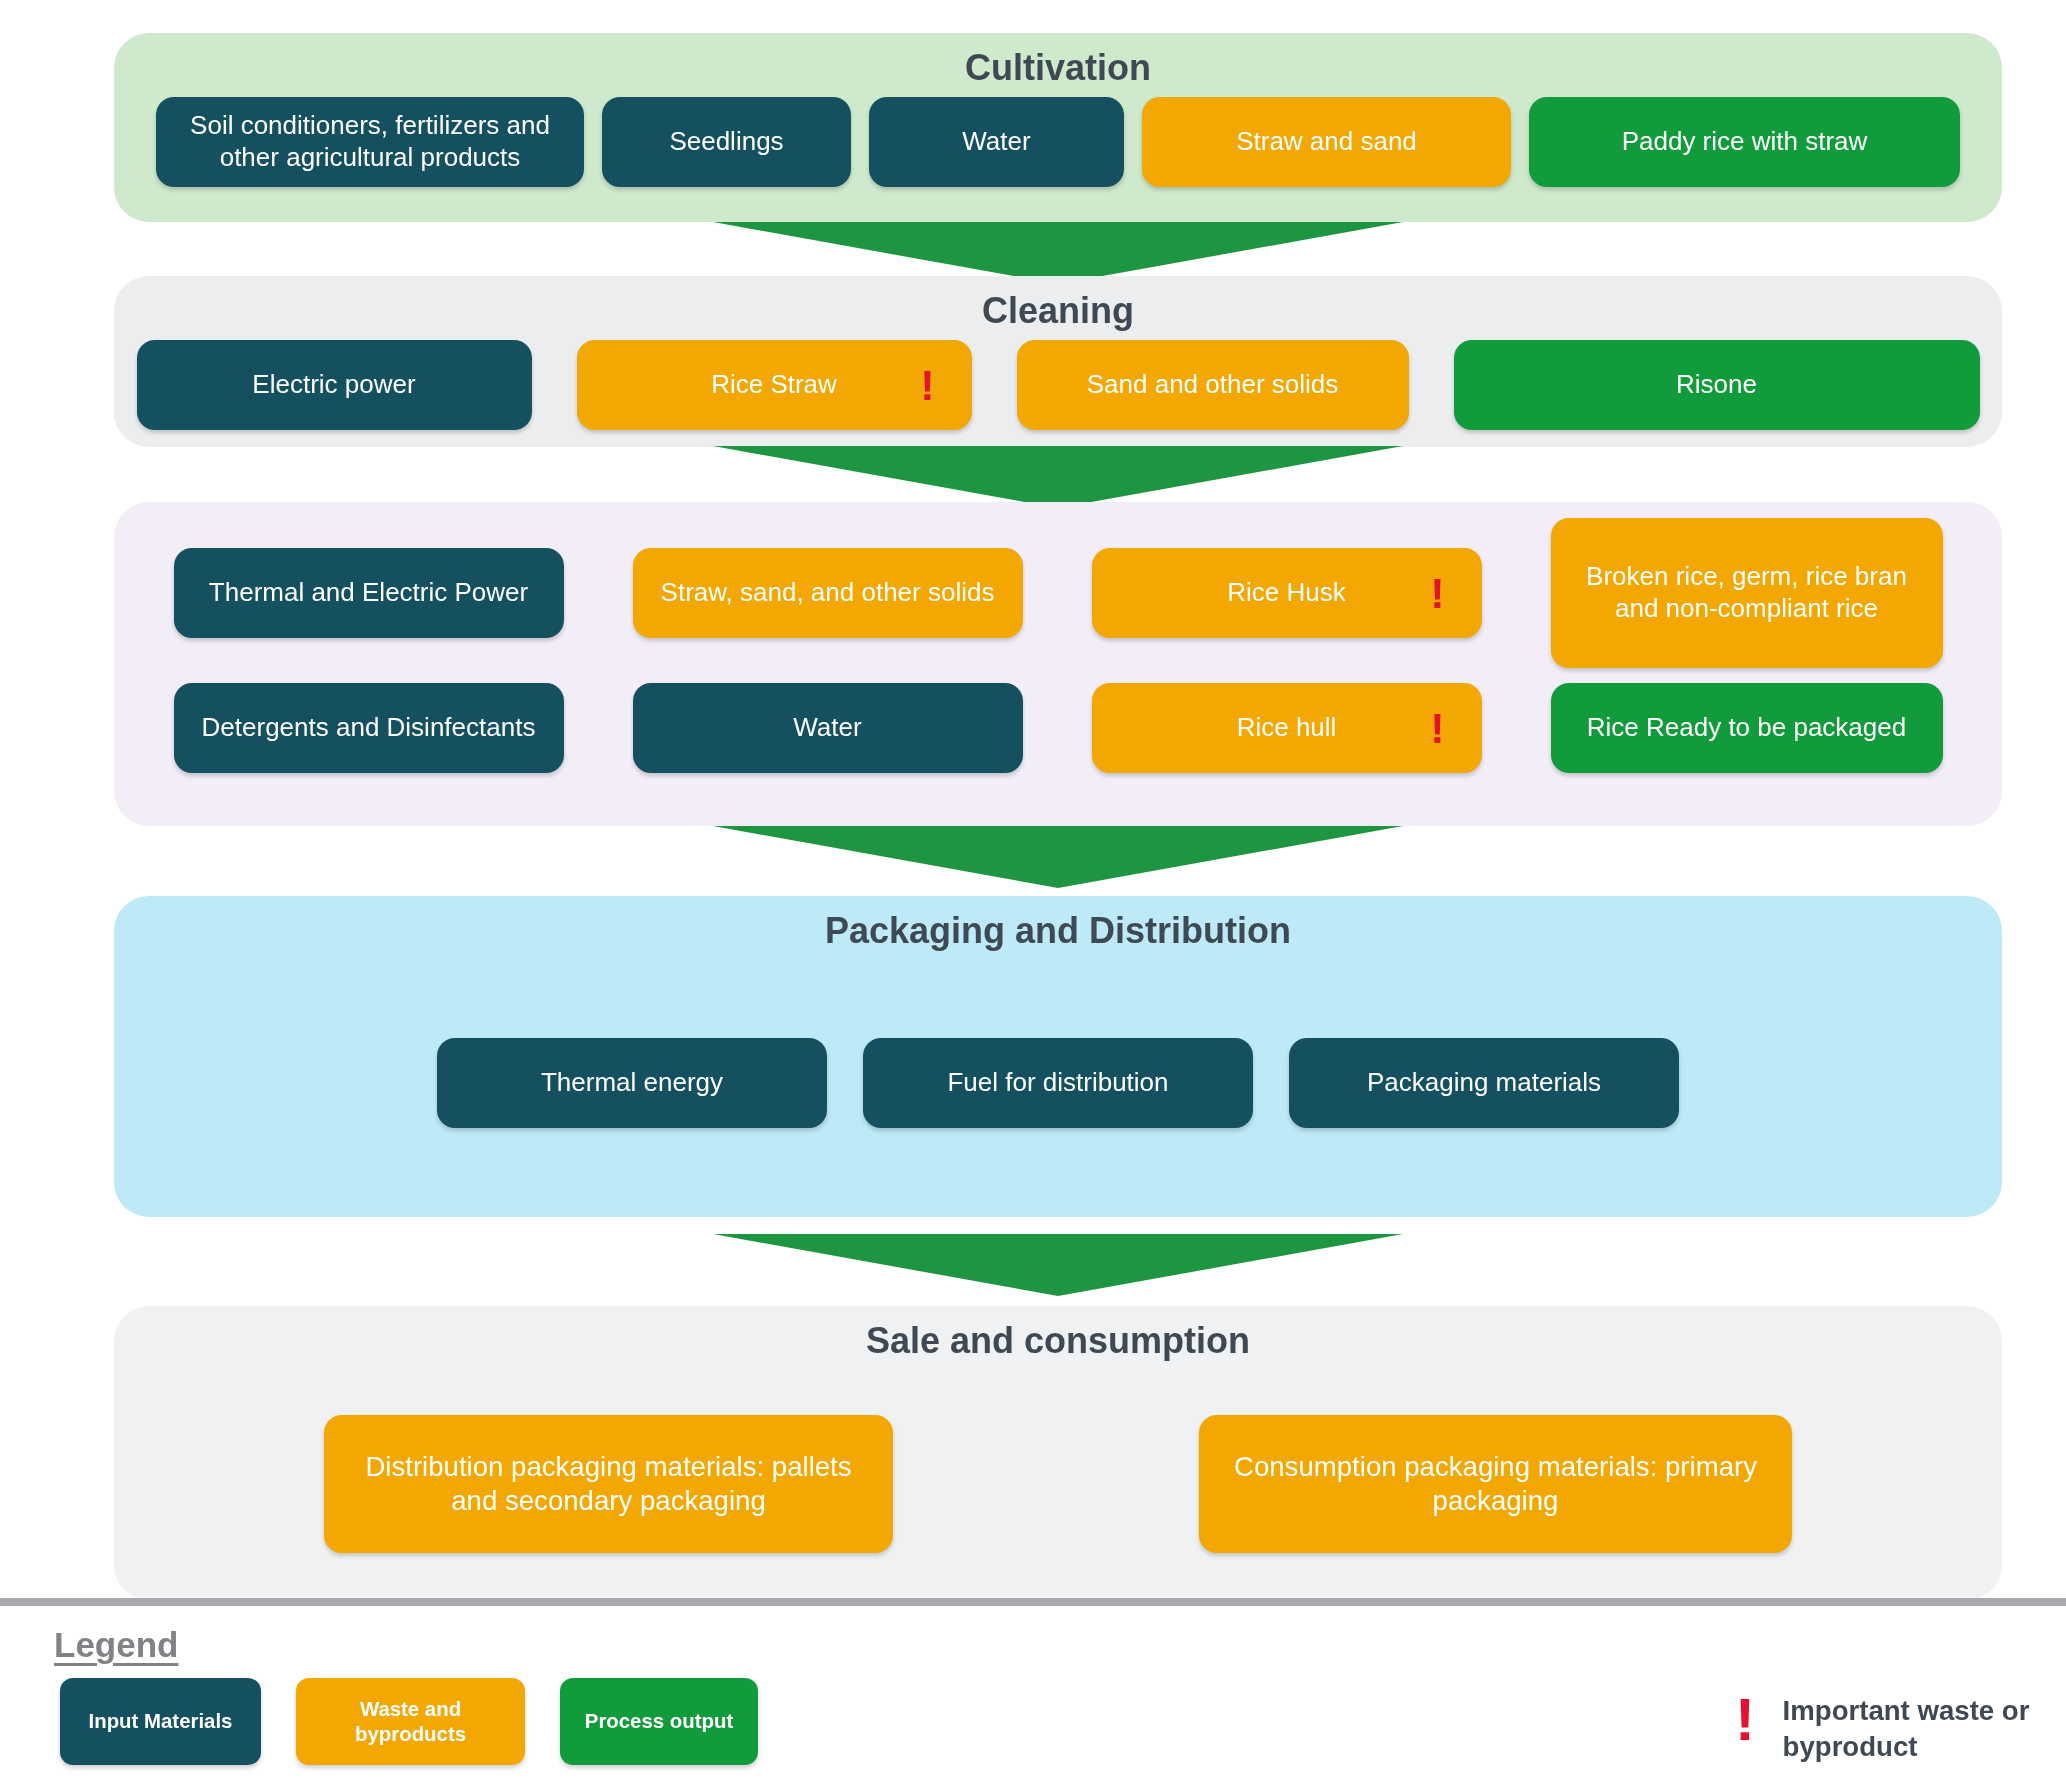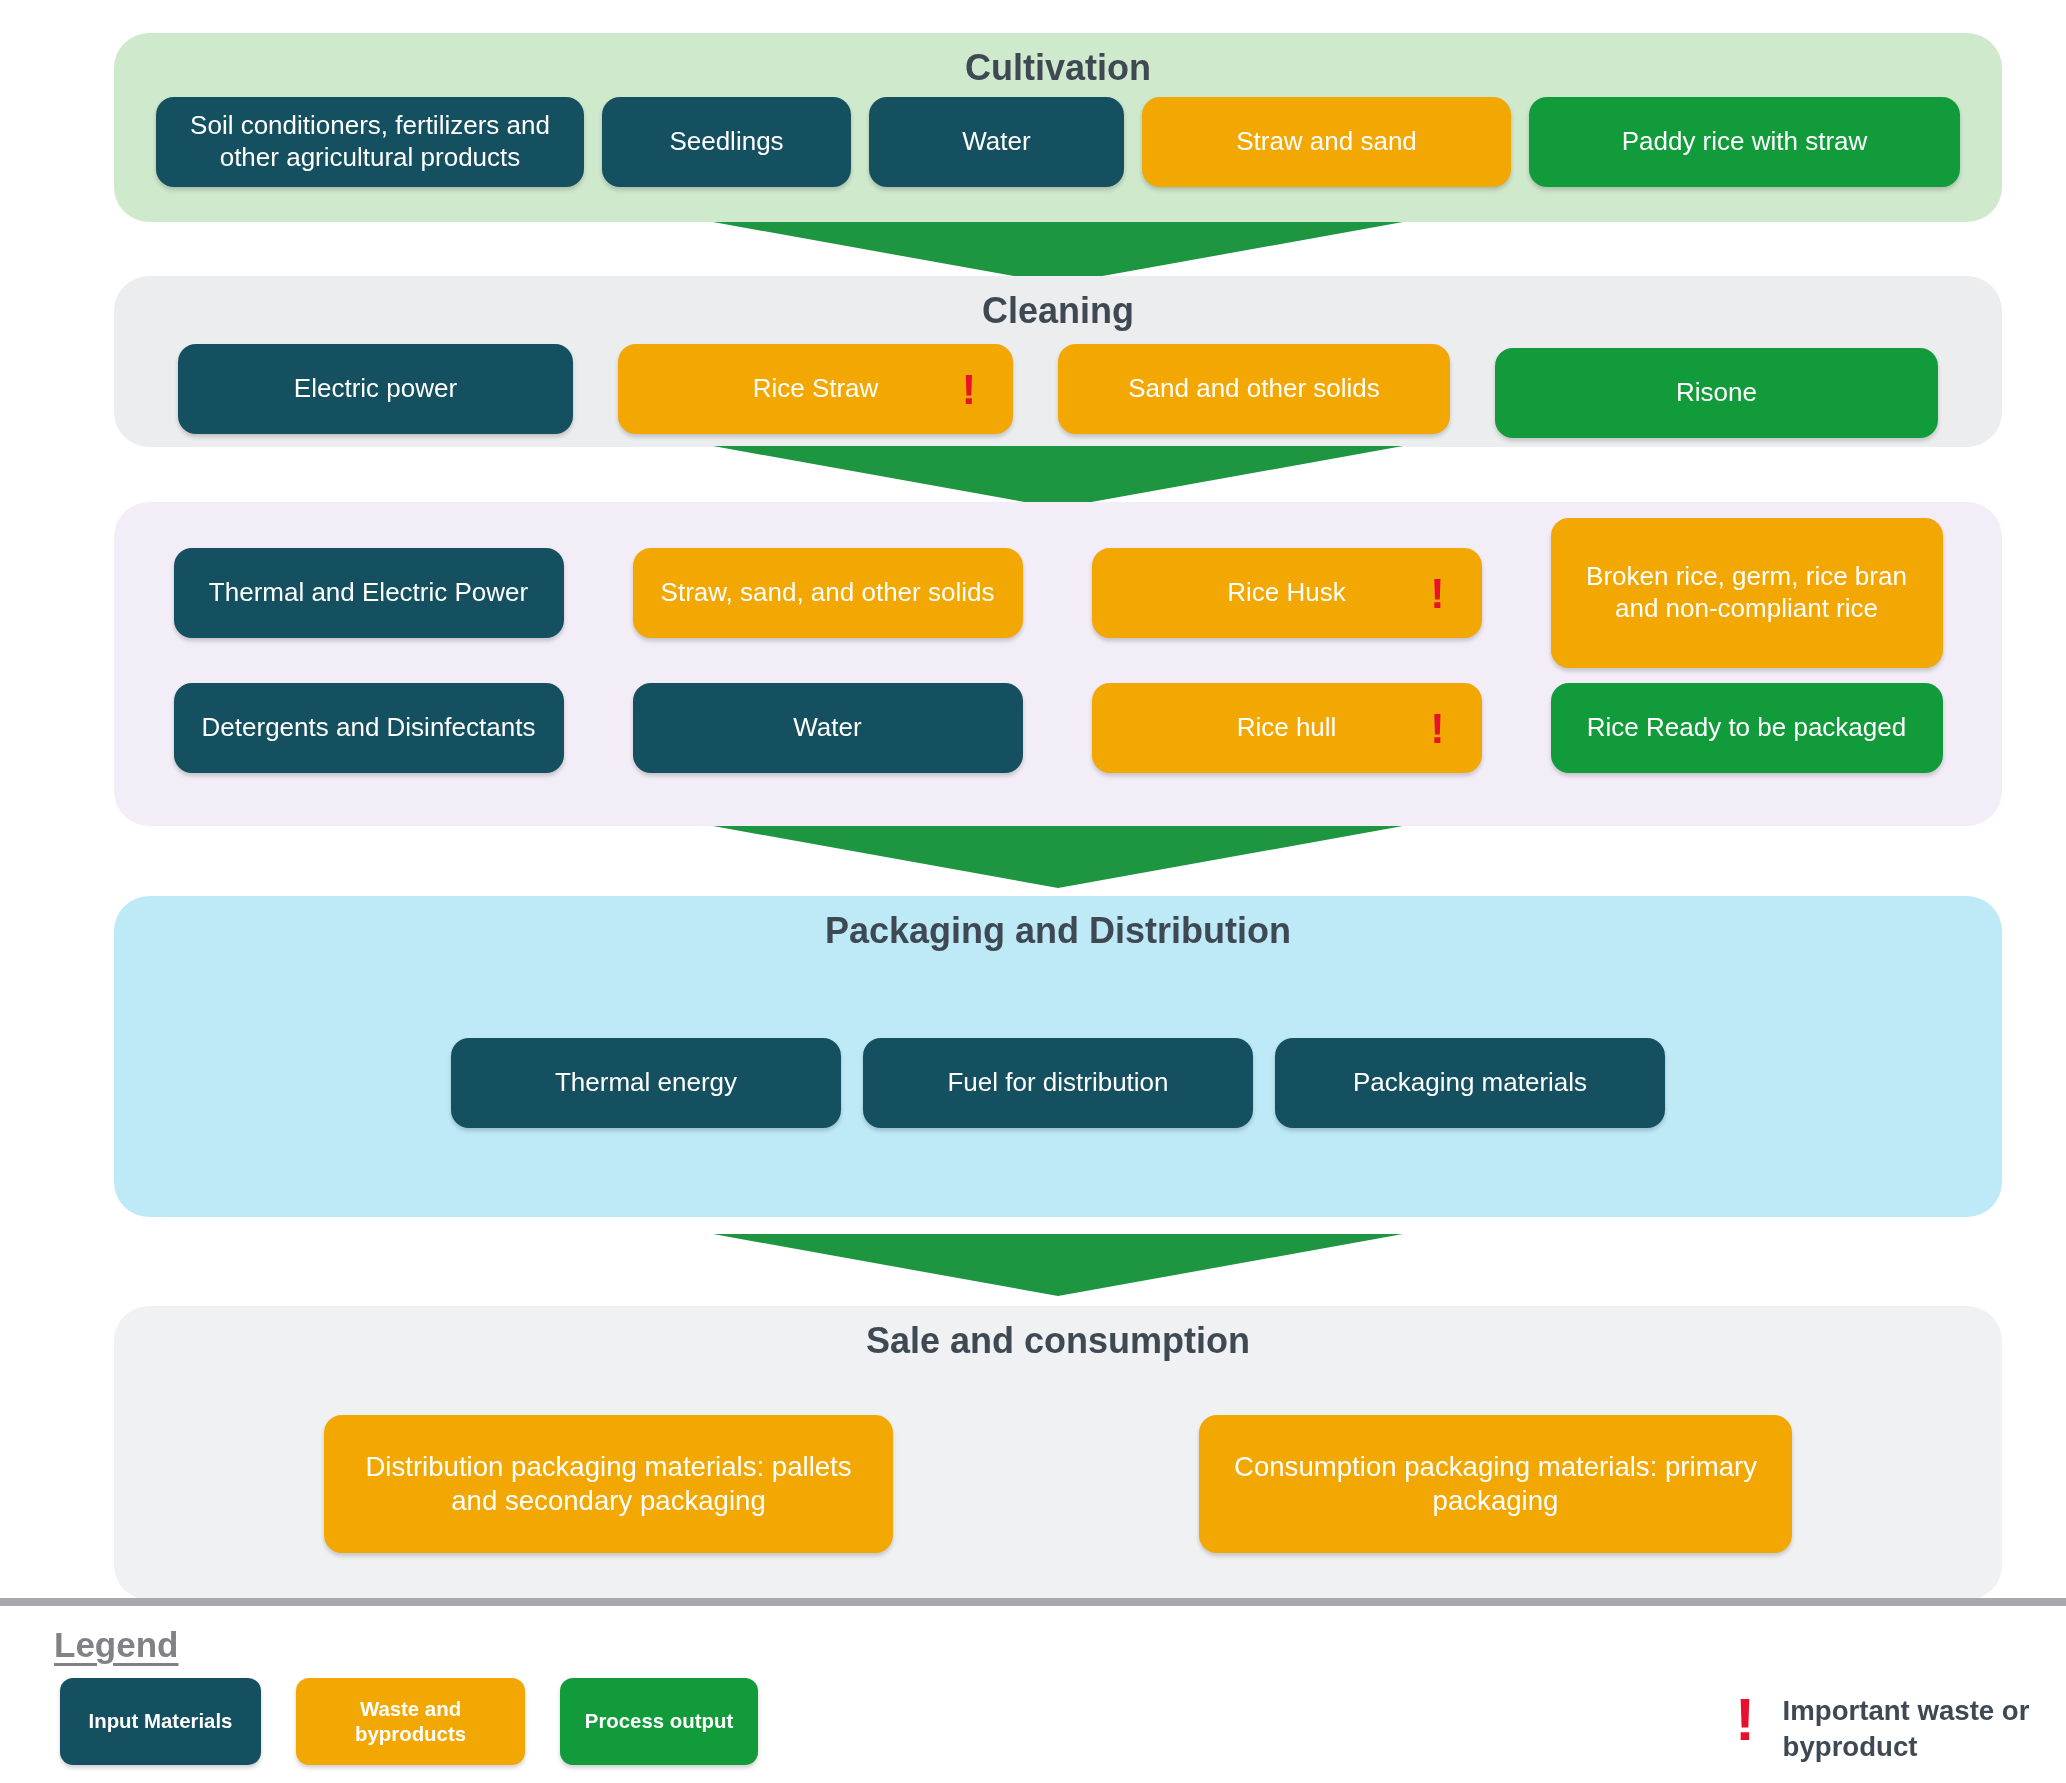--- a/index.html
+++ b/index.html
@@ -22,25 +22,25 @@
   .row-cultivation > :nth-child(1){width:428px;}
   .row-cultivation > :nth-child(2){width:249px;}
   .row-cultivation > :nth-child(3){width:255px;}
   .row-cultivation > :nth-child(4){width:369px;}
   .row-cultivation > :nth-child(5){width:431px;}
 
   .row-cleaning{gap:45px;margin-top:7.8px;}
   .row-cleaning > :nth-child(1){width:395px;}
   .row-cleaning > :nth-child(2){width:395px;}
   .row-cleaning > :nth-child(3){width:392px;}
-  .row-cleaning > :nth-child(4){width:443px;margin-top:8px;}
+  .row-cleaning > :nth-child(4){width:526px;}
 
   .row-processing{display:grid;grid-template-columns:390px 390px 390px 392px;gap:15px 69px;align-items:center;justify-content:center;margin-top:3px;}
 
-  .row-packaging{gap:22px;margin-top:86px;border-radius:17px;}
+  .row-packaging{gap:36px;margin-top:86px;border-radius:17px;}
   .row-packaging > :nth-child(1){width:390px;}
   .row-packaging > :nth-child(2){width:390px;}
   .row-packaging > :nth-child(3){width:390px;}
   .row-packaging > :nth-child(4){width:384px;}
 
   .row-sale{gap:306px;margin-top:53px;}
   .row-sale > :nth-child(1){width:569px;}
   .row-sale > :nth-child(2){width:593px;}
   .row-sale .box{height:138px;font-size:27.6px;}
 

